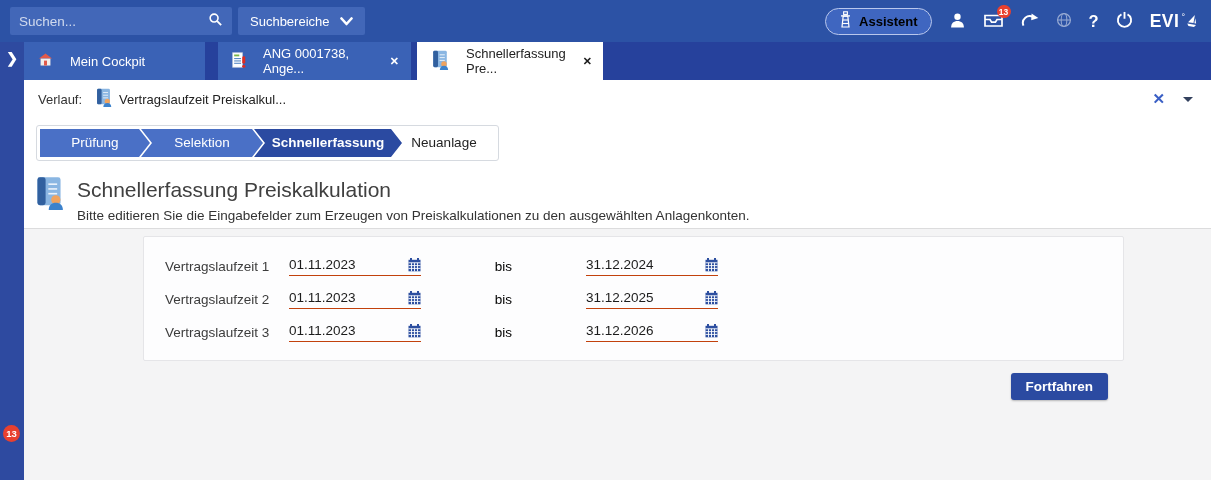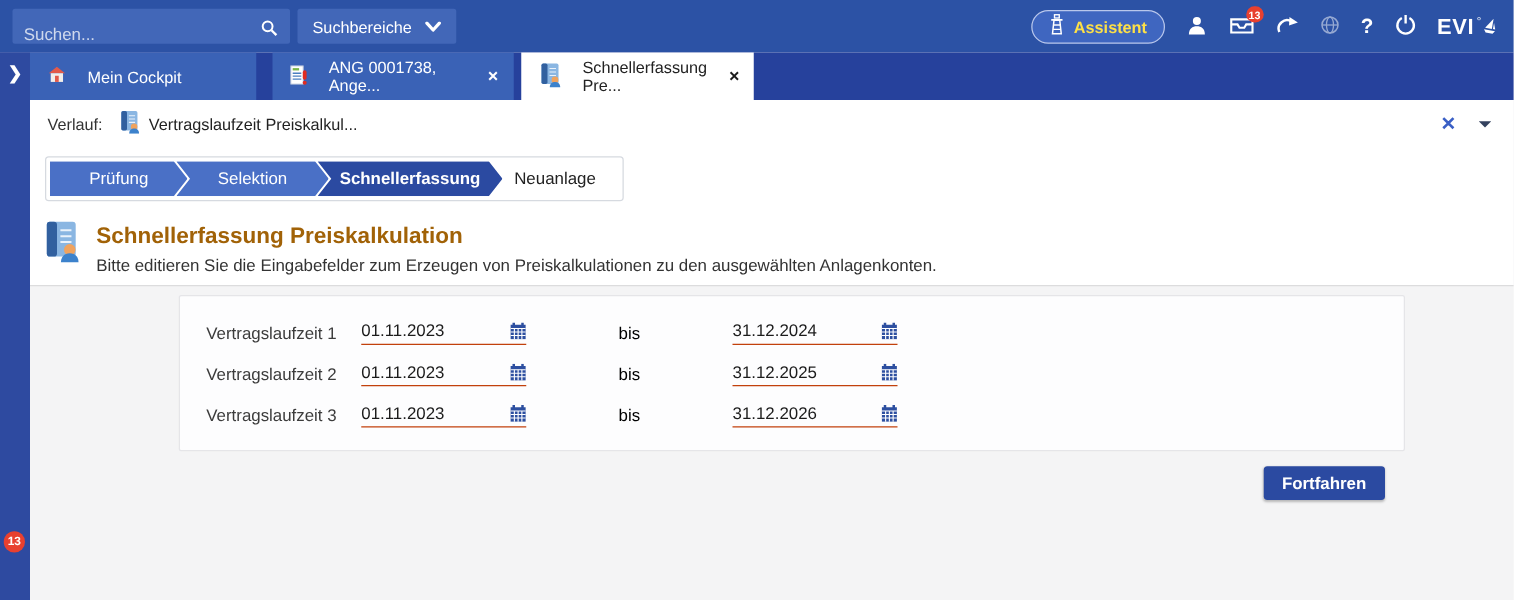--- a/index.html
+++ b/index.html
@@ -1,26 +1,26 @@
 <!DOCTYPE html>
 <html><head>
 <meta charset="utf-8">
 <style>
   * { box-sizing: border-box; margin: 0; padding: 0; }
   html,body { width:1211px; height:480px; overflow:hidden; }
   body { font-family:"Liberation Sans", sans-serif; background:#f4f4f5; position:relative; }
 
   
   .topbar { height:42px; background:#2c52a5; display:flex; align-items:center; padding:0 14px 0 10px; }
-  .search-box { width:222px; height:28px; background:#4267b8; border-radius:2px; display:flex; align-items:flex-end; padding:0 9px; }
+  .search-box { width:222px; height:28px; background:#4267b8; border-radius:2px; display:flex; align-items:center; padding:0 9px; }
   .search-box input { flex:1; border:0; outline:0; background:transparent; color:#fff; font:13.5px "Liberation Sans",sans-serif; }
   .search-box input::placeholder { color:rgba(255,255,255,.75); }
   .scope-box { margin-left:6px; height:28px; background:#4267b8; border-radius:2px; color:#fff; display:flex; align-items:center; gap:10px; padding:0 12px; font-size:13px; cursor:pointer; }
   .right-cluster { margin-left:auto; display:flex; align-items:center; gap:17px; }
-  .assistant-pill { height:27px; border:1.5px solid #b9c7ec; border-radius:14px; background:#3f66c0; color:#fde047; display:flex; align-items:center; gap:7px; padding:0 13px; font-size:13px; font-weight:bold; cursor:pointer; }
+  .assistant-pill { height:27px; border:1.5px solid #b9c7ec; border-radius:14px; background:#3f66c0; color:#000000; display:flex; align-items:center; gap:7px; padding:0 13px; font-size:13px; font-weight:bold; cursor:pointer; }
   .icon-btn { background:transparent; border:0; padding:0; cursor:pointer; display:flex; align-items:center; position:relative; }
   .help-glyph { color:#fff; font-size:16.5px; font-weight:bold; }
   .tray-badge { position:absolute; top:-6px; right:-7px; min-width:14px; height:13px; border-radius:7px; background:#e8402f; color:#fff; font-size:8.5px; font-weight:bold; display:flex; align-items:center; justify-content:center; padding:0 2px; }
   .dim { opacity:.5; }
   .brand { display:flex; align-items:flex-start; color:#fff; gap:2px; }
   .brand .brand-text { font-size:17.5px; font-weight:bold; letter-spacing:.5px; line-height:22px; }
   .brand .deg { font-size:9px; line-height:10px; margin-top:2px; }
   .brand svg { margin-top:4px; transform:rotate(10deg); }
 
   
@@ -48,21 +48,21 @@
   
   .wizard-wrap { position:absolute; top:45px; left:12px; display:inline-flex; border:1px solid #d6dae0; border-radius:3px; background:#fff; padding:3px; }
   .step { height:28px; line-height:28px; font-size:13.5px; color:#fff; text-align:center; position:relative; }
   .step-1 { width:110px; background:#4a70c6; z-index:4; clip-path:polygon(0 0, calc(100% - 11px) 0, 100% 50%, calc(100% - 11px) 100%, 0 100%); }
   .step-2 { width:122px; background:#4a70c6; z-index:3; margin-left:-9px; clip-path:polygon(0 0, calc(100% - 11px) 0, 100% 50%, calc(100% - 11px) 100%, 0 100%, 11px 50%); }
   .step-3 { width:148px; background:#2b4aa1; font-weight:bold; z-index:2; margin-left:-9px; clip-path:polygon(0 0, calc(100% - 11px) 0, 100% 50%, calc(100% - 11px) 100%, 0 100%, 11px 50%); }
   .step-4 { width:102px; background:#fff; color:#222; z-index:1; margin-left:-9px; clip-path:polygon(0 0, 100% 0, 100% 100%, 0 100%, 11px 50%); }
 
   
   .title-block { position:absolute; top:96px; left:10px; display:flex; gap:13px; align-items:flex-start; }
-  .title-texts h1 { font-size:18px; font-weight:700; color:#a16207; margin-top:2px; }
+  .title-texts h1 { font-size:21px; font-weight:400; color:#404040; margin-top:2px; }
   .title-texts p { font-size:13.5px; color:#333; margin-top:6px; }
 
   
   .lower { position:absolute; top:148px; left:0; right:0; bottom:0; background:#f4f4f5; border-top:1px solid #dcdcdd;padding-left:16px; }
   .card { margin:7px 0 0 103px; width:981px; height:125px; background:#fdfdfe; border:1px solid #e5e5e8; border-radius:2px; padding-top:13px; }
   .form-row { display:grid; grid-template-columns:124px 132px 165px 132px; align-items:center; height:33px; padding-left:21px; font-size:13.5px; color:#3c3c3c; }
   .date-field { display:flex; justify-content:space-between; align-items:center; border-bottom:1px solid #c2410c; padding-bottom:3px; }
   .date-field input { width:84px; border:0; outline:0; background:transparent; font:13.5px "Liberation Sans",sans-serif; color:#1c1c1c; }
   .cal-btn { background:none; border:0; padding:0; cursor:pointer; display:flex; }
   .sep-cell { text-align:center; color:#000000; }

